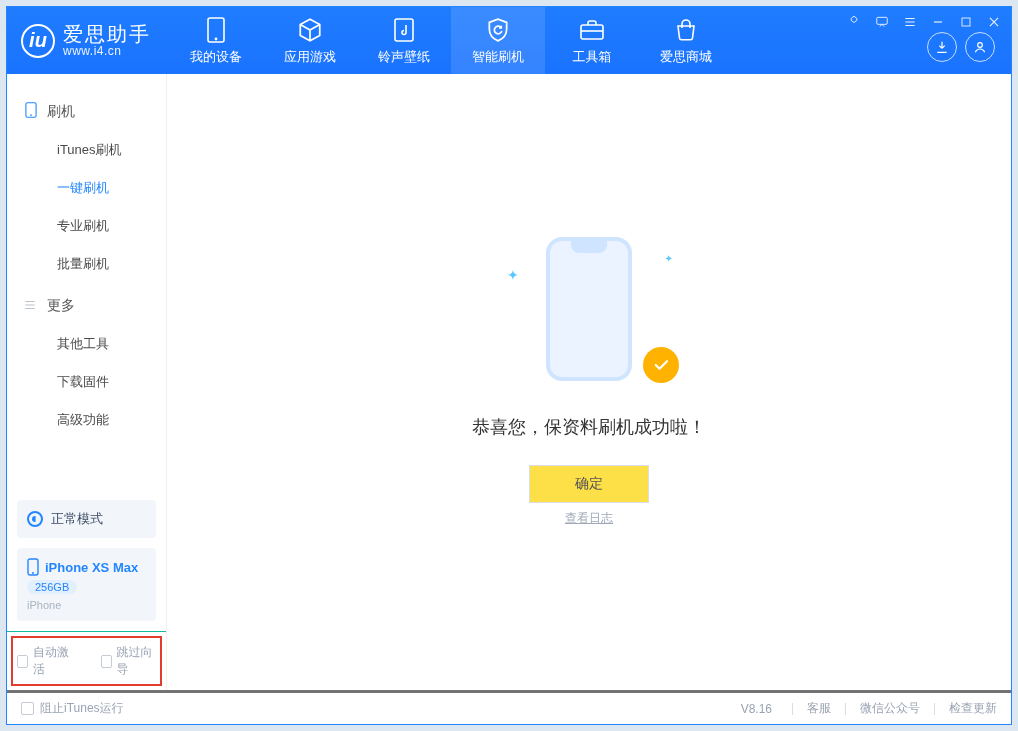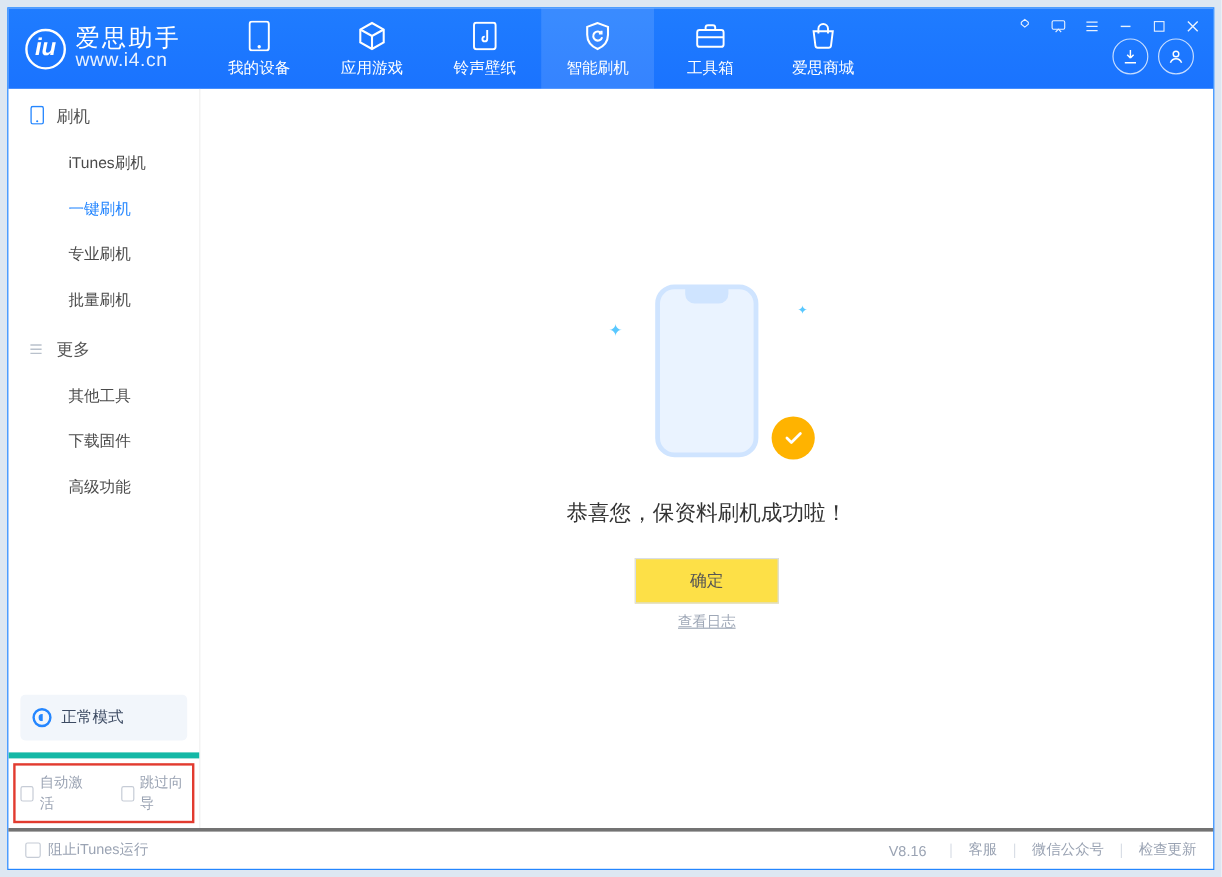--- a/index.html
+++ b/index.html
@@ -38,21 +38,21 @@
   }
   .logo-circle {
     width: 34px; height: 34px;
     border: 2px solid #fff;
     border-radius: 50%;
     display: flex; align-items: center; justify-content: center;
     font-weight: bold; font-style: italic;
     font-size: 20px;
   }
   .logo-text .cn { font-size: 20px; font-weight: 500; letter-spacing: 2px; line-height: 1;}
-  .logo-text .url { font-size: 16px; opacity: .9; letter-spacing: .5px;}
+  .logo-text .url { font-size: 12px; opacity: .9; letter-spacing: .5px;}
   .tabs {
     display: flex;
     height: 100%;
   }
   .tab {
     width: 94px;
     display: flex;
     flex-direction: column;
     align-items: center;
     justify-content: center;
@@ -96,21 +96,21 @@
     display:flex;align-items:center;justify-content:center;
     cursor:pointer;
   }
   
   .body { flex:1; display:flex; overflow:hidden;}
   .sidebar {
     width: 160px;
     border-right: 1px solid #f0f0f0;
     display:flex;
     flex-direction:column;
-    padding-top: 0;
+    padding-top: 14px;
     position: relative;
   }
   .sb-group-hdr {
     display:flex; align-items:center; gap:8px;
     padding: 14px 14px 10px 16px;
     color:#555; font-size:14px;
   }
   .sb-group-hdr .gicon { width:16px; color:#2486ff; }
   .sb-group-hdr.muted .gicon { color:#b9c1cc;}
   .sb-item {
@@ -150,21 +150,21 @@
   .pill {
     display:inline-block;
     background:#e2efff; color:#2486ff;
     border-radius: 10px;
     font-size:11px;
     padding: 1px 8px;
     margin-top:4px;
   }
   .card.device .kind { color:#a9b3c2; font-size:11px; margin-top:4px;}
   .sb-bottom {
-    border-top:5px solid #14b8a6;
+    border-top:1px solid #14b8a6;
     padding: 12px 10px;
     display:flex; gap:28px;
     color:#9aa3b3; font-size:12px;
     position:relative;
   }
   .redbox {
     position:absolute; inset: 4px 4px 4px 4px;
     border: 2px solid #e23b2f;
     pointer-events:none;
   }
@@ -383,20 +383,31 @@
       <div class="sb-item">其他工具</div>
       <div class="sb-item">下载固件</div>
       <div class="sb-item">高级功能</div>
 
       <div class="sb-spacer"></div>
 
       <div class="device-cards">
         <div class="card mode">
           <span class="mode-dot"></span>
           <span>正常模式</span>
+        </div>
+        <div class="card device">
+          <div class="dname">
+            <svg width="12" height="18" viewBox="0 0 12 18" fill="none">
+                <rect x="1" y="1" width="10" height="16" rx="2" stroke="#2486ff" stroke-width="1.4"></rect>
+                <circle cx="6" cy="15" r="1" fill="#2486ff"></circle>
+              </svg>
+            <span>iPhone XS Max</span>
+          </div>
+          <span class="pill">256GB</span>
+          <div class="kind">iPhone</div>
         </div>
       </div>
 
       <div class="sb-bottom">
         <div class="redbox"></div>
         <label class="chk">
           <span class="box"></span>
           <span>自动激活</span>
         </label>
         <label class="chk">

